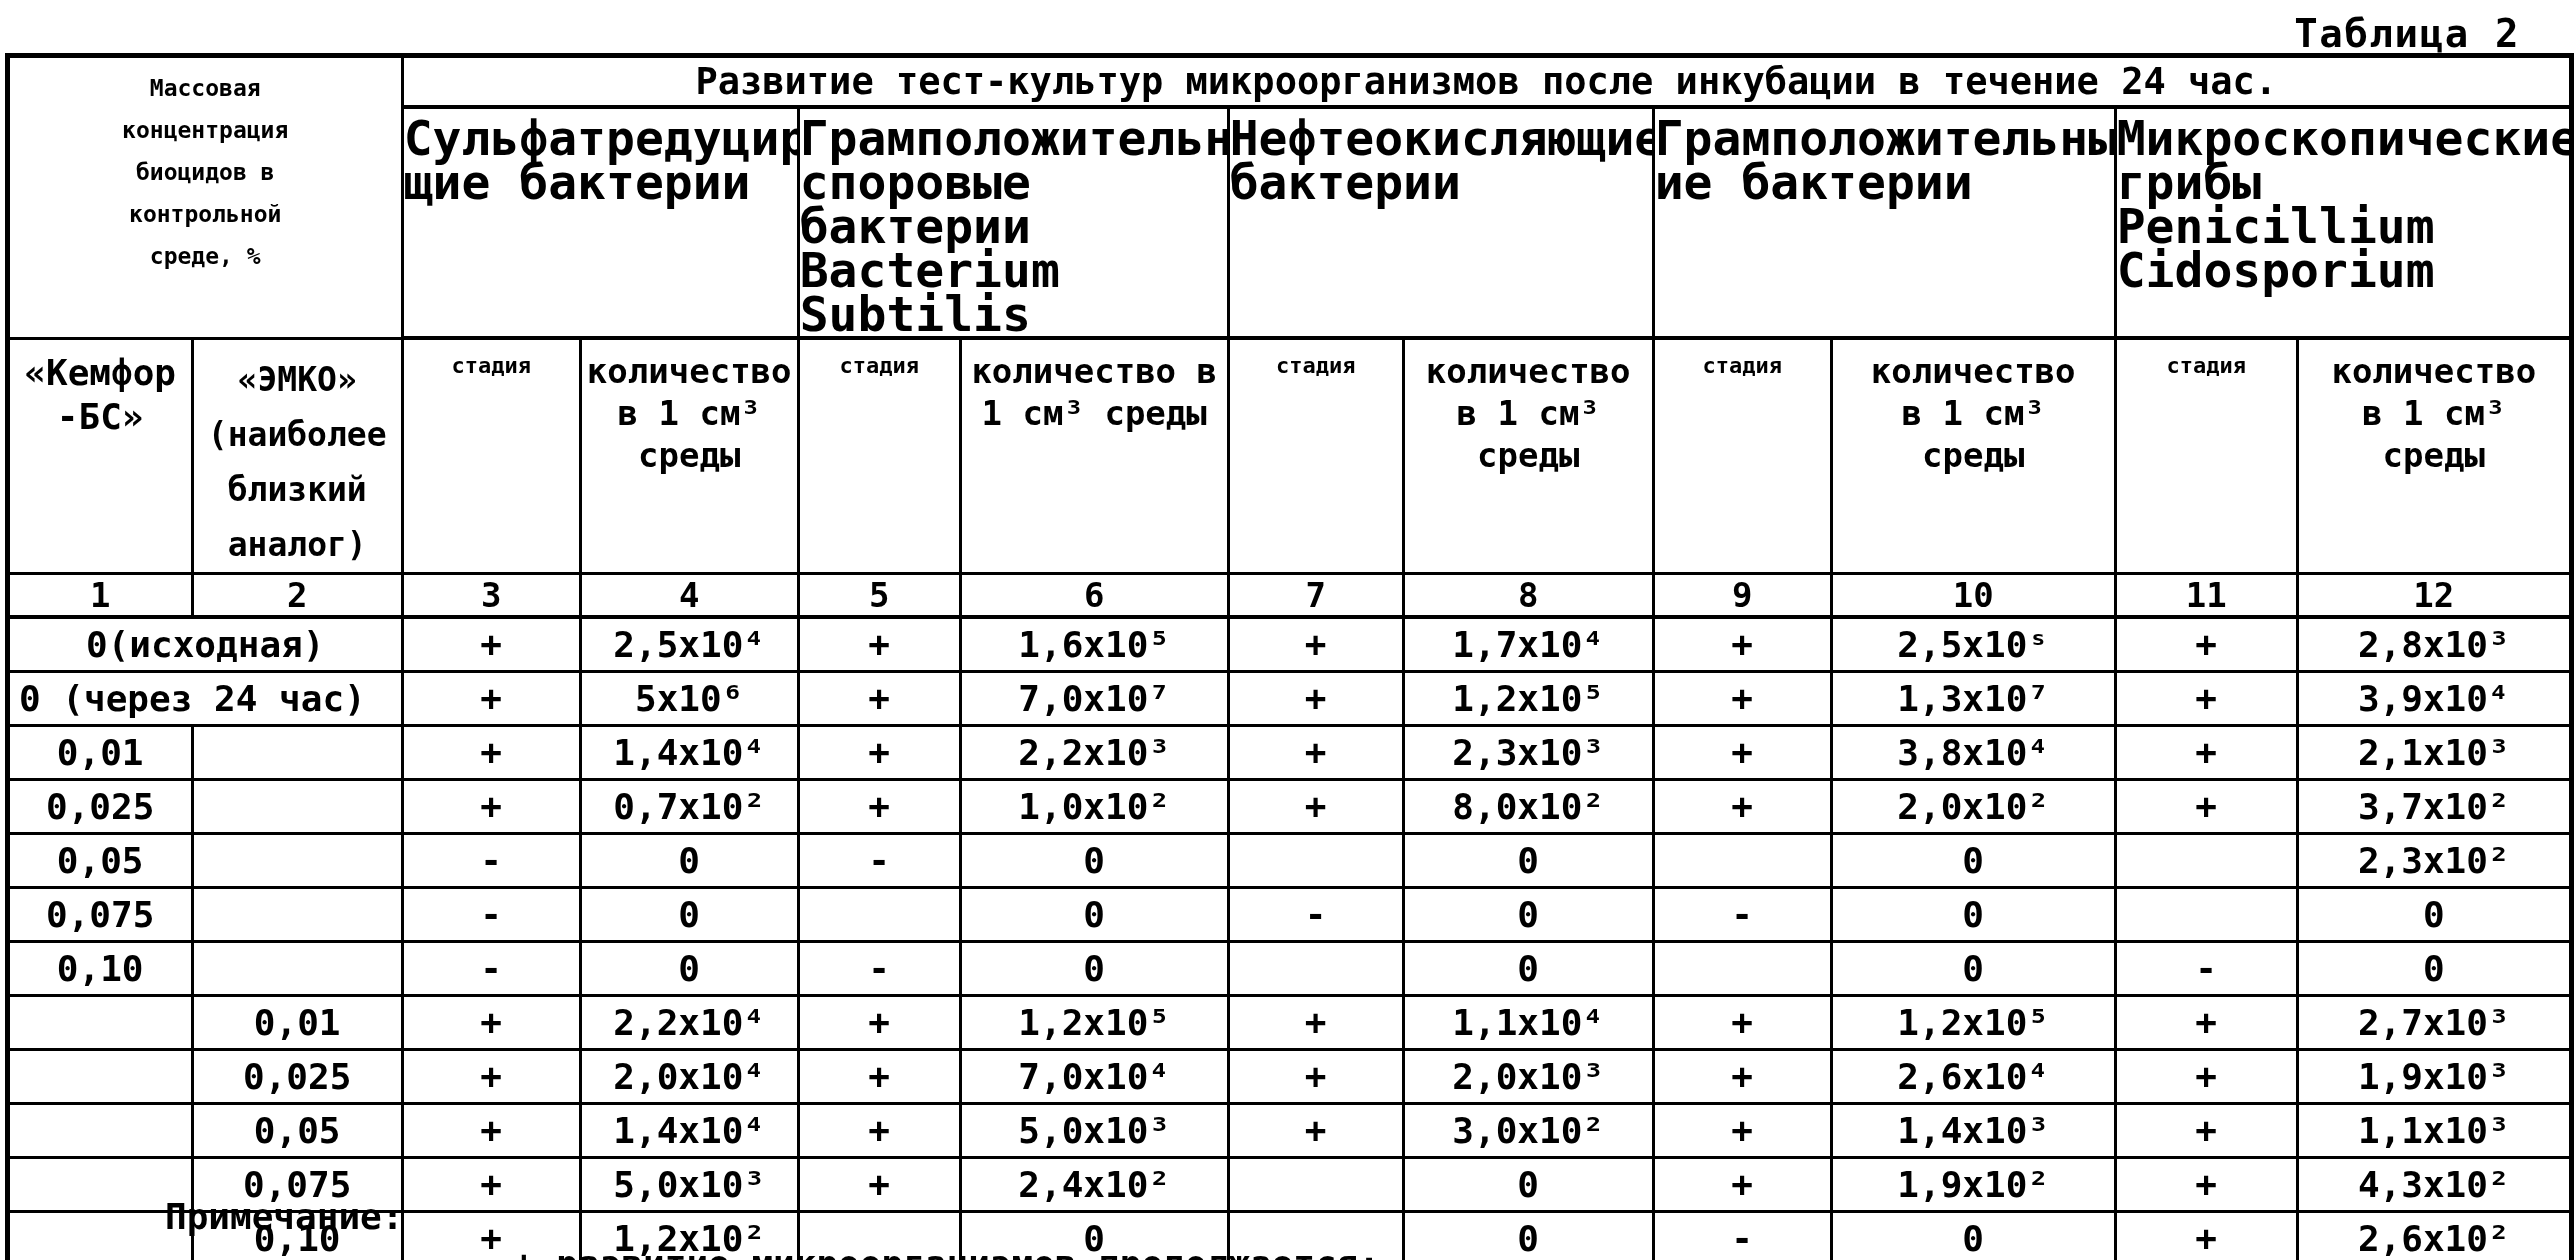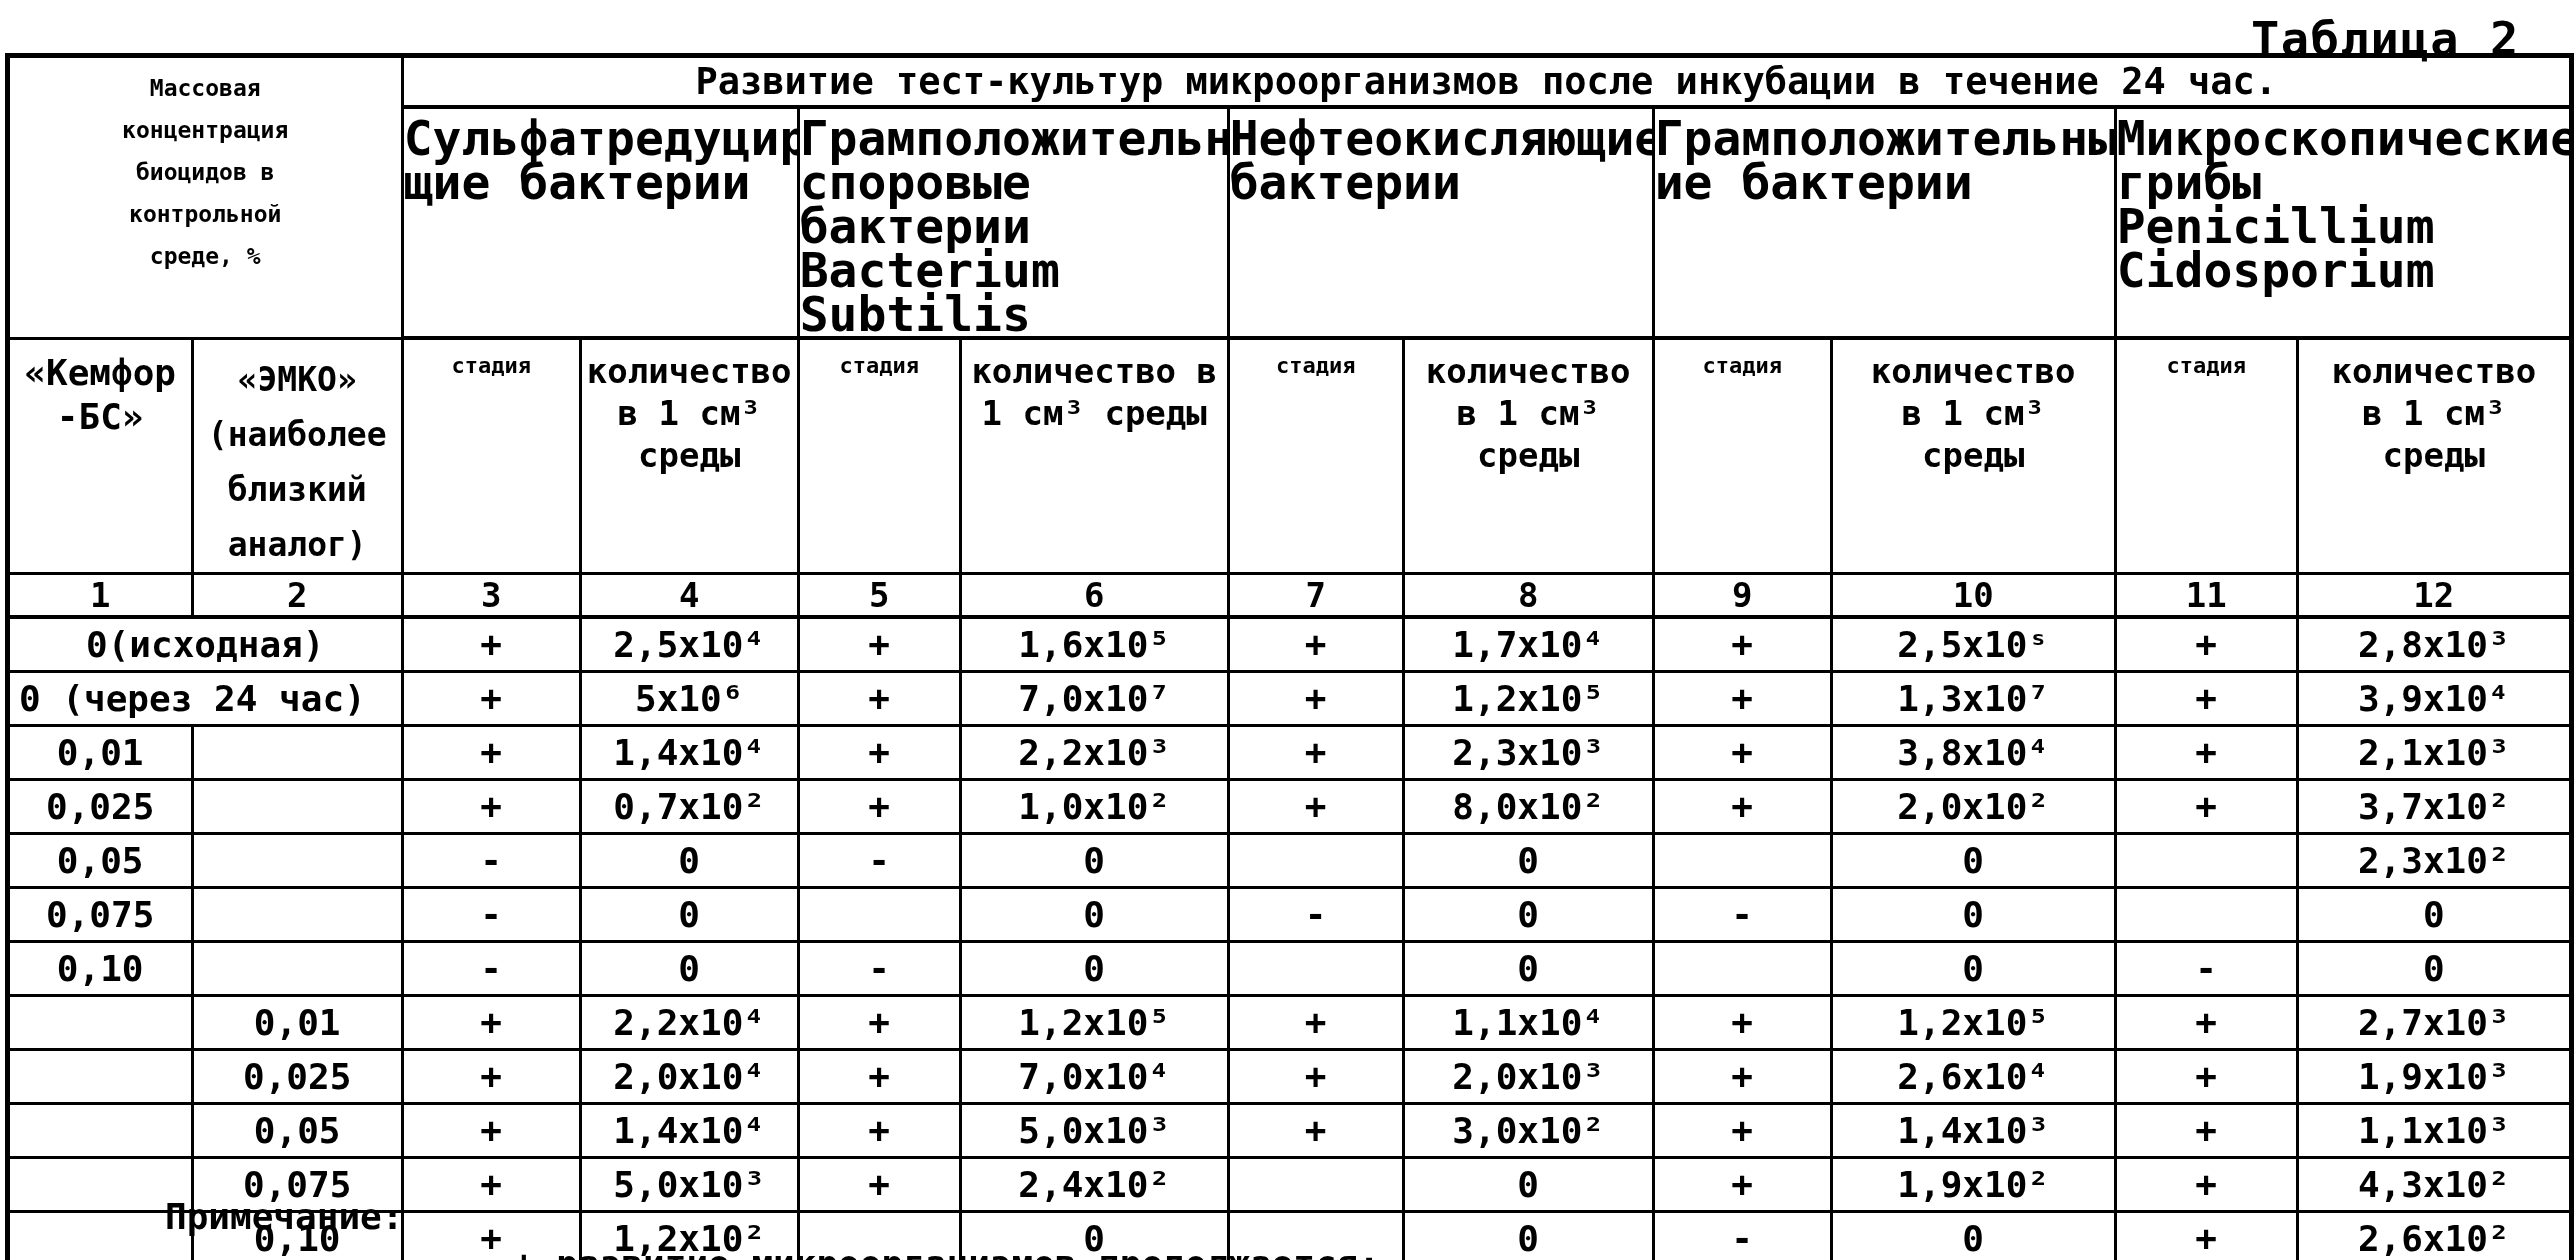--- a/index.html
+++ b/index.html
@@ -10,21 +10,21 @@
     color: #000000;
     font-family: "DejaVu Sans Mono", "Liberation Mono", monospace;
     font-weight: bold;
     overflow: hidden;
     position: relative;
   }
   .page-title {
     position: absolute;
     top: 11px;
     right: 56px;
-    font-size: 47px;
+    font-size: 39px;
     letter-spacing: 1.6px;
   }
   table.main {
     position: absolute;
     left: 4.7px; top: 53px;
     width: 2564px;
     border-collapse: collapse;
     table-layout: fixed;
     border: 5.4px solid #000;
   }

